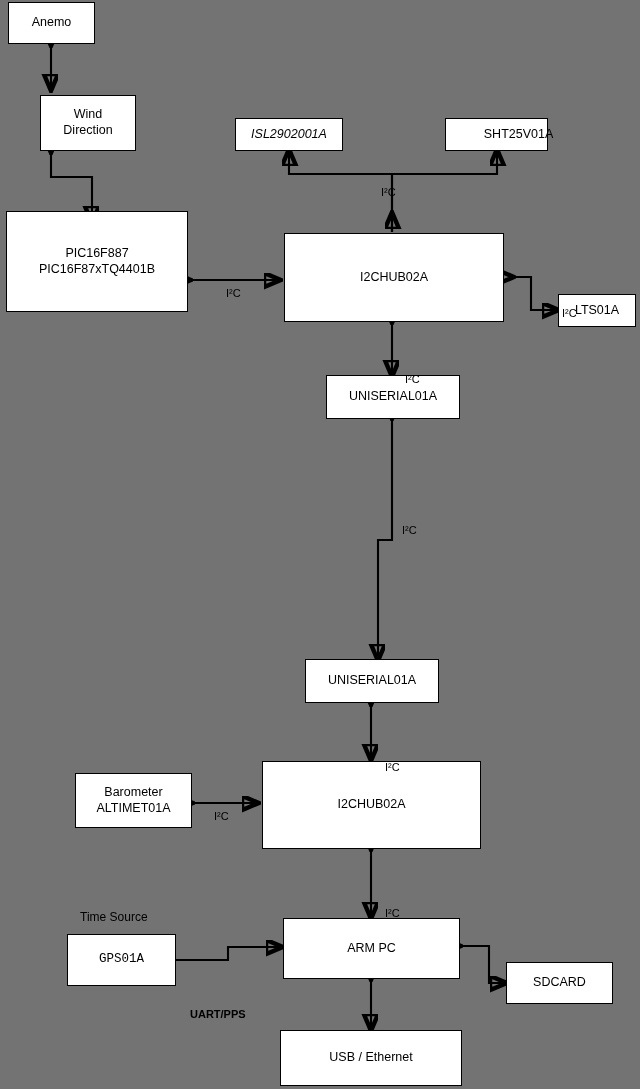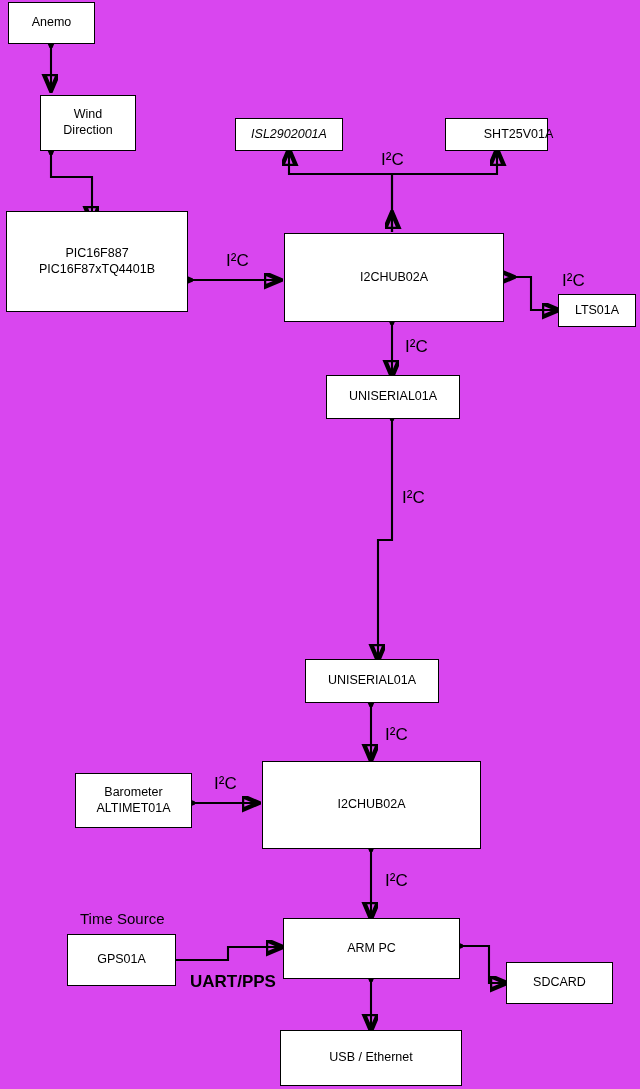--- a/index.html
+++ b/index.html
@@ -4,50 +4,51 @@
 <style>
   html, body {
     margin: 0;
     padding: 0;
     background: #ffffff;
   }
   #canvas {
     position: relative;
     width: 640px;
     height: 1089px;
-    background: #d946ef;
+    background: #737373;
     font-family: "Liberation Sans", sans-serif;
     overflow: hidden;
   }
   .node {
     position: absolute;
     box-sizing: border-box;
     border: 1.6px solid #000000;
     background: #ffffff;
     display: flex;
     align-items: center;
     justify-content: center;
     text-align: center;
     font-size: 12.5px;
     color: #000000;
     line-height: 1.25;
     z-index: 3;
     white-space: pre-line;
   }
   .edge-label {
     position: absolute;
-    font-size: 17px;
+    font-size: 11px;
     color: #000000;
     z-index: 4;
     background: transparent;
     white-space: nowrap;
+    margin-top: 36px;
   }
   .free-label {
     position: absolute;
-    font-size: 15px;
+    font-size: 12px;
     color: #000000;
     z-index: 4;
     white-space: nowrap;
   }
   svg#wires {
     position: absolute;
     left: 0;
     top: 0;
     width: 640px;
     height: 1089px;
@@ -141,21 +142,21 @@
 
   <div class="node" style="left:75px; top:773px; width:117px; height:55px;">
     <span>Barometer
 ALTIMET01A</span>
   </div>
 
   <div class="node" style="left:262px; top:761px; width:219px; height:88px;">
     <span>I2CHUB02A</span>
   </div>
 
-  <div class="node" style="left:67px; top:934px; width:109px; height:52px;">
+  <div class="node" style="left:67px; top:934px; width:109px; height:52px;font-family:Liberation Mono, monospace;">
     <span>GPS01A</span>
   </div>
 
   <div class="node" style="left:283px; top:918px; width:177px; height:61px;">
     <span>ARM PC</span>
   </div>
 
   <div class="node" style="left:280px; top:1030px; width:182px; height:56px;">
     <span>USB / Ethernet</span>
   </div>

